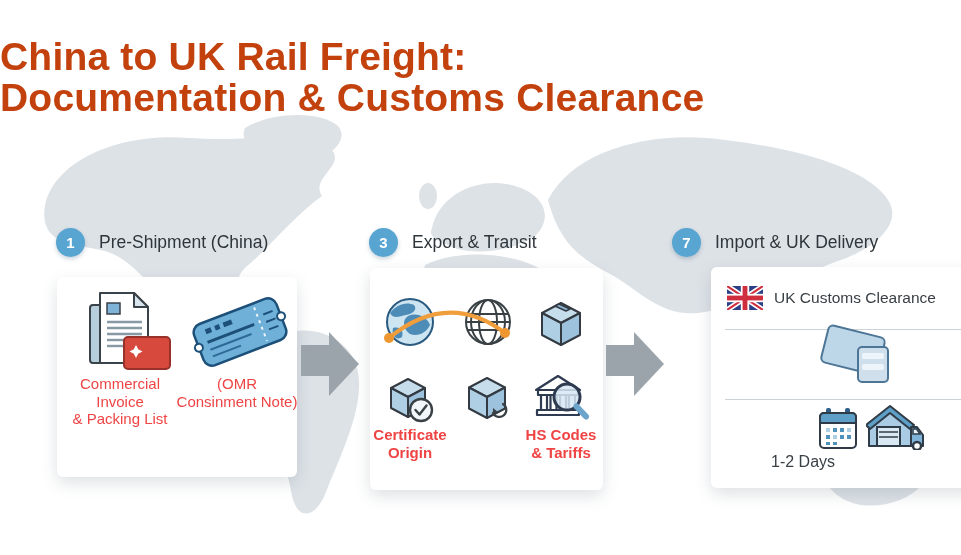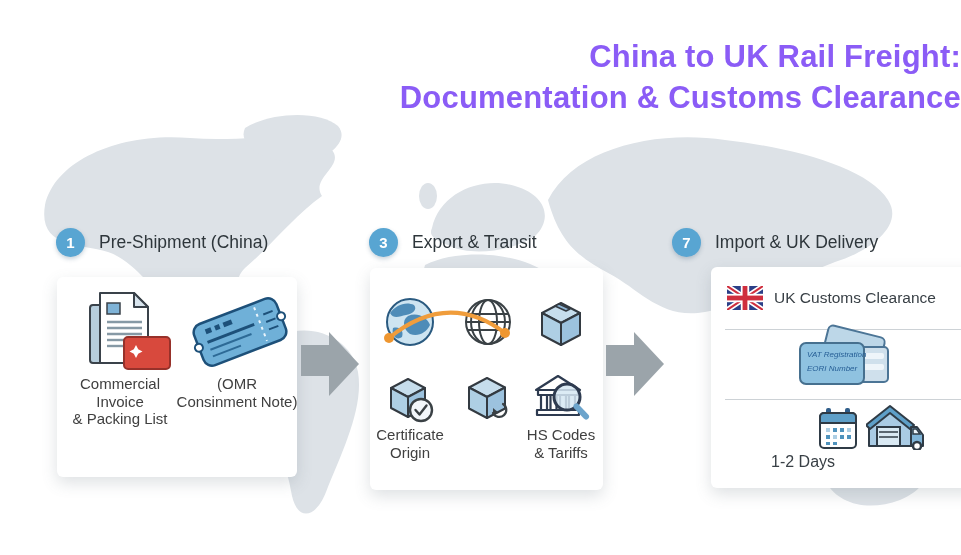--- a/index.html
+++ b/index.html
@@ -1,35 +1,35 @@
 <!DOCTYPE html>
 <html><head>
 <meta charset="utf-8">
 <style>
   html,body{margin:0;padding:0;background:#fff;}
   .canvas{position:relative;width:961px;height:555px;background:#ffffff;overflow:hidden;
           font-family:"Liberation Sans",sans-serif;}
   .map{position:absolute;left:0;top:0;width:961px;height:555px;}
 
-  .title{position:absolute;top:36px;left:0;width:100%;text-align:right;
-         font-size:31px;line-height:41px;font-weight:bold;color:#8b5cf6;letter-spacing:.2px;}
+  .title{position:absolute;top:36px;left:0;width:100%;text-align:left;
+         font-size:39px;line-height:41px;font-weight:bold;color:#c2410c;letter-spacing:.2px;}
 
   .stage-header{position:absolute;display:flex;align-items:center;gap:14px;}
   .badge{width:29px;height:29px;border-radius:50%;background:#58a5d2;color:#fff;
          font-size:15px;font-weight:bold;display:flex;align-items:center;justify-content:center;
          box-shadow:0 2px 4px rgba(40,80,110,.25);}
   .stage-label{font-size:17.5px;color:#2e363b;}
 
   .card{position:absolute;background:#fff;border-radius:6px;
         box-shadow:0 6px 16px rgba(90,105,115,.20);}
   #card1{left:57px;top:277px;width:240px;height:200px;}
-  #card2{left:370px;top:268px;width:233px;height:222px;}
+  #card2{left:370px;top:268px;width:233px;height:222px;font-weight:bold;}
   #card3{left:711px;top:267px;width:277px;height:221px;}
 
-  .item-label{position:absolute;text-align:center;font-size:15px;line-height:17.5px;color:#404040;}
+  .item-label{position:absolute;text-align:center;font-size:15px;line-height:17.5px;color:#ef4444;}
   #c1l1{left:0;top:98px;width:126px;}
   #c1l2{left:110px;top:98px;width:140px;}
   #c2l1{left:0;top:158px;width:80px;}
   #c2l2{left:77px;top:158px;width:80px;}
   #c2l3{left:146px;top:158px;width:90px;}
 
   .c3-header{position:absolute;left:16px;top:19px;display:flex;align-items:center;gap:11px;}
   .c3-header-label{font-size:15.5px;color:#394046;}
   .c3-div{position:absolute;left:14px;right:14px;height:1px;background:#cdd2d6;}
   #c3div1{top:62px;} #c3div2{top:132px;}
@@ -227,24 +227,20 @@
     </div>
 
     <div class="c3-div" id="c3div1"></div>
 
     <div class="idcards">
       <div class="idcard-back"></div>
       <div class="idcard-stub">
         <div class="stripe"></div>
         <div class="stripe"></div>
       </div>
-      <div class="idcard-front">
-        <div class="line">VAT Registration</div>
-        <div class="line">EORI Number</div>
-      </div>
     </div>
 
     <div class="c3-div" id="c3div2"></div>
 
     <div class="delivery-icons">
       <svg width="38" height="42" viewBox="0 0 38 42">
         <rect x="7" y="0" width="5" height="9" rx="2" fill="#2f5d8a"></rect>
         <rect x="26" y="0" width="5" height="9" rx="2" fill="#2f5d8a"></rect>
         <rect x="1" y="5" width="36" height="35" rx="4" fill="#ffffff" stroke="#2f3b46" stroke-width="2"></rect>
         <path d="M1,15 V9 a4,4 0 0 1 4,-4 h28 a4,4 0 0 1 4,4 v6 Z" fill="#5e9fc8" stroke="#2f3b46" stroke-width="2"></path>

